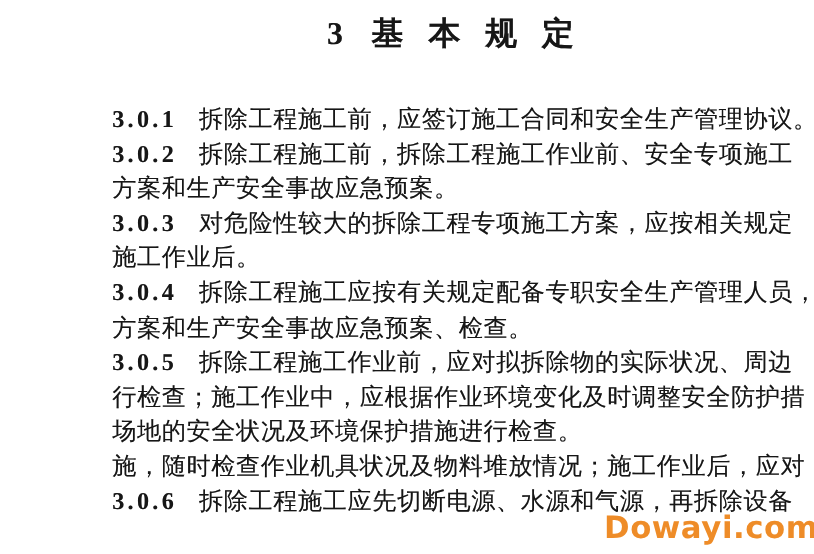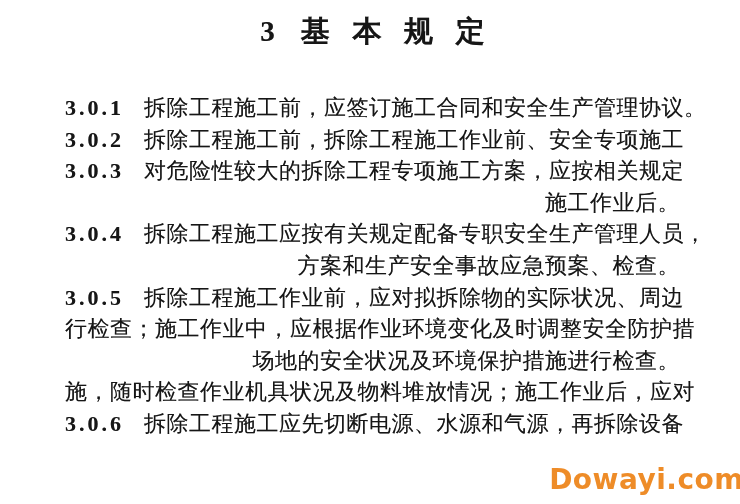--- a/index.html
+++ b/index.html
@@ -9,21 +9,21 @@
   }
   body {
     width: 740px;
     height: 504px;
     position: relative;
     overflow: hidden;
     font-family: "Liberation Serif", "DejaVu Serif", serif;
     color: #161616;
   }
   .doc {
-    padding: 13px 0 0 65px;
+    padding: 13px 0 0 102px;
     width: 615px;
   }
   .title {
     width: 615px;
     text-align: center;
     font-size: 29px;
     font-weight: bold;
     line-height: 36px;
     margin: 0 0 43px 0;
     text-shadow: 0 0 0.5px rgba(0,0,0,0.45);
@@ -31,21 +31,20 @@
   .title .title-num {
     margin-right: 26px;
   }
   .title .title-txt {
     letter-spacing: 0.78em;
     margin-right: -0.78em; 
   }
   .clause {
     margin: 0;
     padding: 0;
-    text-align: right;
   }
   .line {
     font-size: 22px;
     line-height: 31.6px;
     white-space: nowrap;
     text-shadow: 0 0 0.5px rgba(0,0,0,0.4);
     letter-spacing: 0.5px;
   }
   .num {
     font-weight: bold;
@@ -73,20 +72,21 @@
   <h1 class="title">
     <span class="title-num">3</span><span class="title-txt">基本规定</span>
   </h1>
 
   <div class="clause">
     <div class="line"><span class="num">3.0.1</span><span>拆除工程施工前，应签订施工合同和安全生产管理协议。</span></div>
   </div>
 
   <div class="clause">
     <div class="line"><span class="num">3.0.2</span><span>拆除工程施工前，拆除工程施工作业前、安全专项施工</span></div>
+    <div class="line"><span>方案和生产安全事故应急预案。</span></div>
   </div>
 
   <div class="clause">
     <div class="line"><span class="num">3.0.3</span><span>对危险性较大的拆除工程专项施工方案，应按相关规定</span></div>
     <div class="line"><span>施工作业后。</span></div>
   </div>
 
   <div class="clause">
     <div class="line"><span class="num">3.0.4</span><span>拆除工程施工应按有关规定配备专职安全生产管理人员，</span></div>
     <div class="line"><span>方案和生产安全事故应急预案、检查。</span></div>

